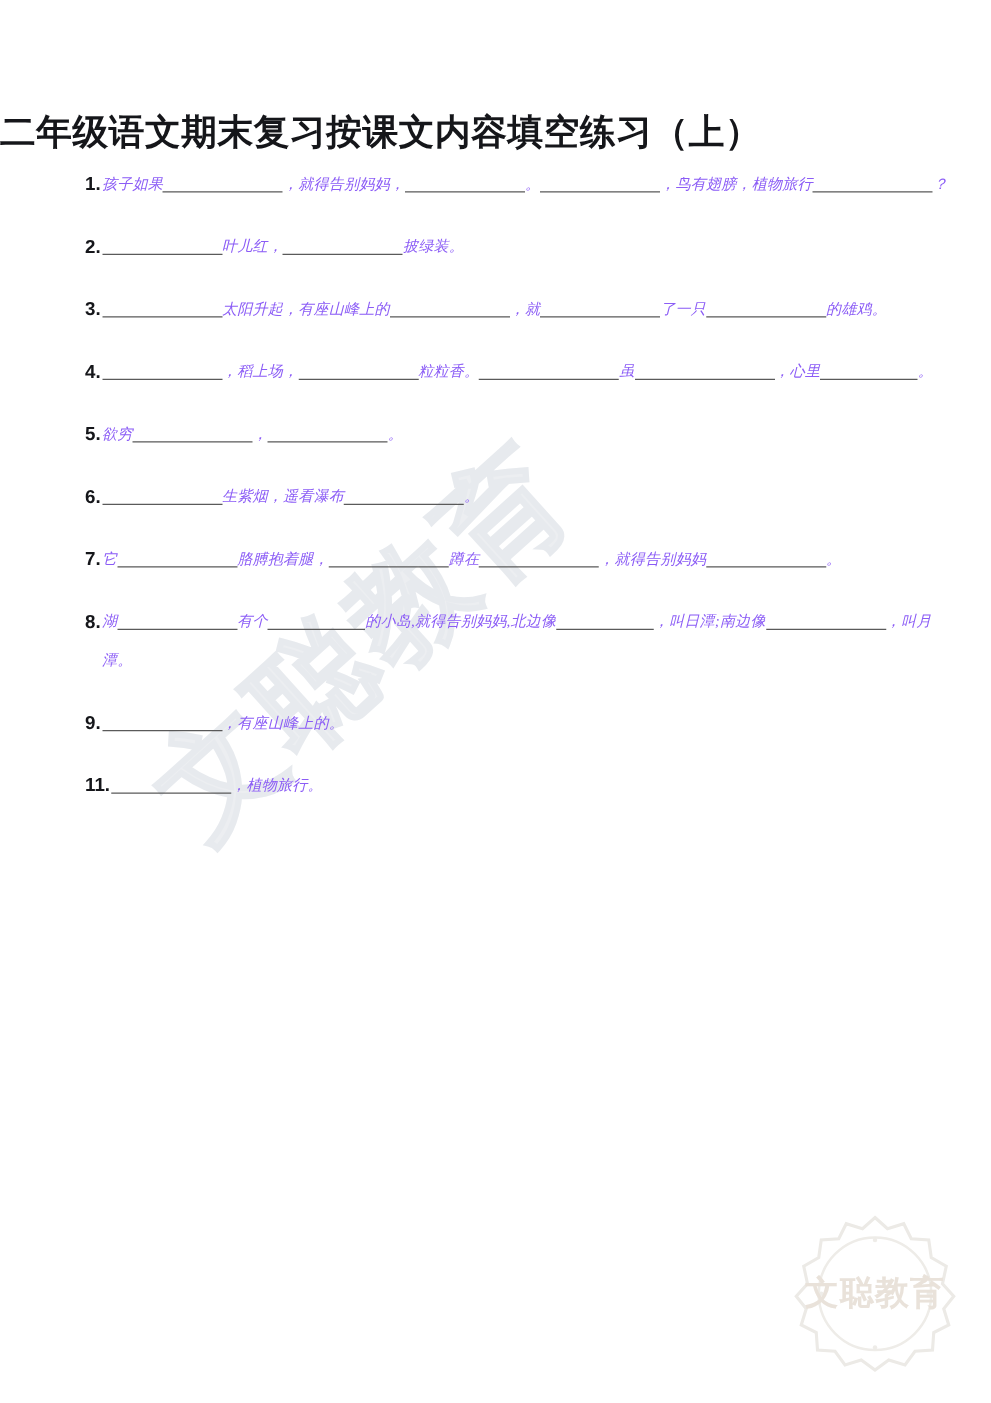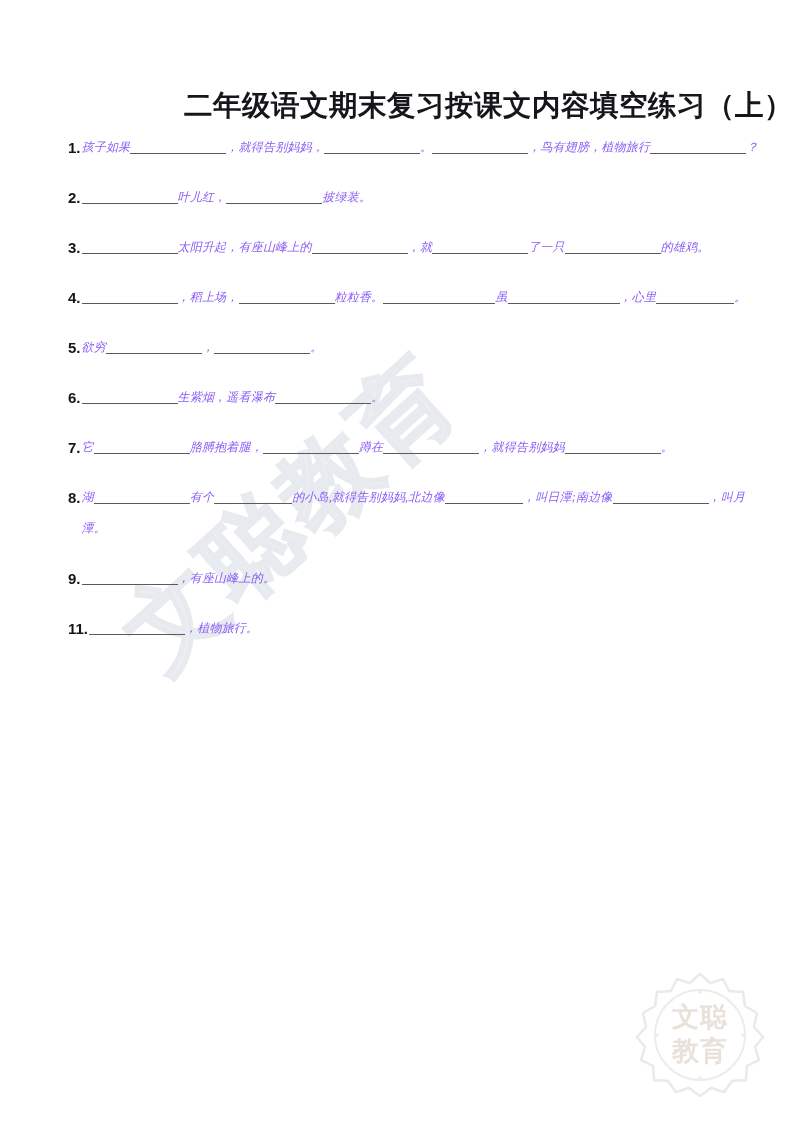--- a/index.html
+++ b/index.html
@@ -47,21 +47,21 @@
     z-index: 0;
     pointer-events: none;
     user-select: none;
   }
   .wm-seal svg { display: block; width: 130px; height: 130px; }
   .wm-seal .seal-text {
     position: absolute;
     left: 0; top: 0;
     width: 130px; height: 130px;
     display: flex;
-    flex-direction: column;
+    flex-direction: row;
     align-items: center;
     justify-content: center;
     font-family: "Liberation Serif", serif;
     font-size: 27px;
     font-weight: 700;
     line-height: 1.25;
     color: #e9e2da;
     letter-spacing: 1px;
   }
 
@@ -69,21 +69,21 @@
   .content {
     position: relative;
     z-index: 2;
   }
 
   .doc-title {
     position: absolute;
     left: 0;
     top: 68px;
     width: 793px;
-    text-align: right;
+    text-align: left;
     font-family: "Liberation Sans", sans-serif;
     font-size: 28.5px;
     font-weight: 700;
     letter-spacing: 0.5px;
     color: #15161a;
     white-space: nowrap;
   }
 
   .items {
     position: absolute;

